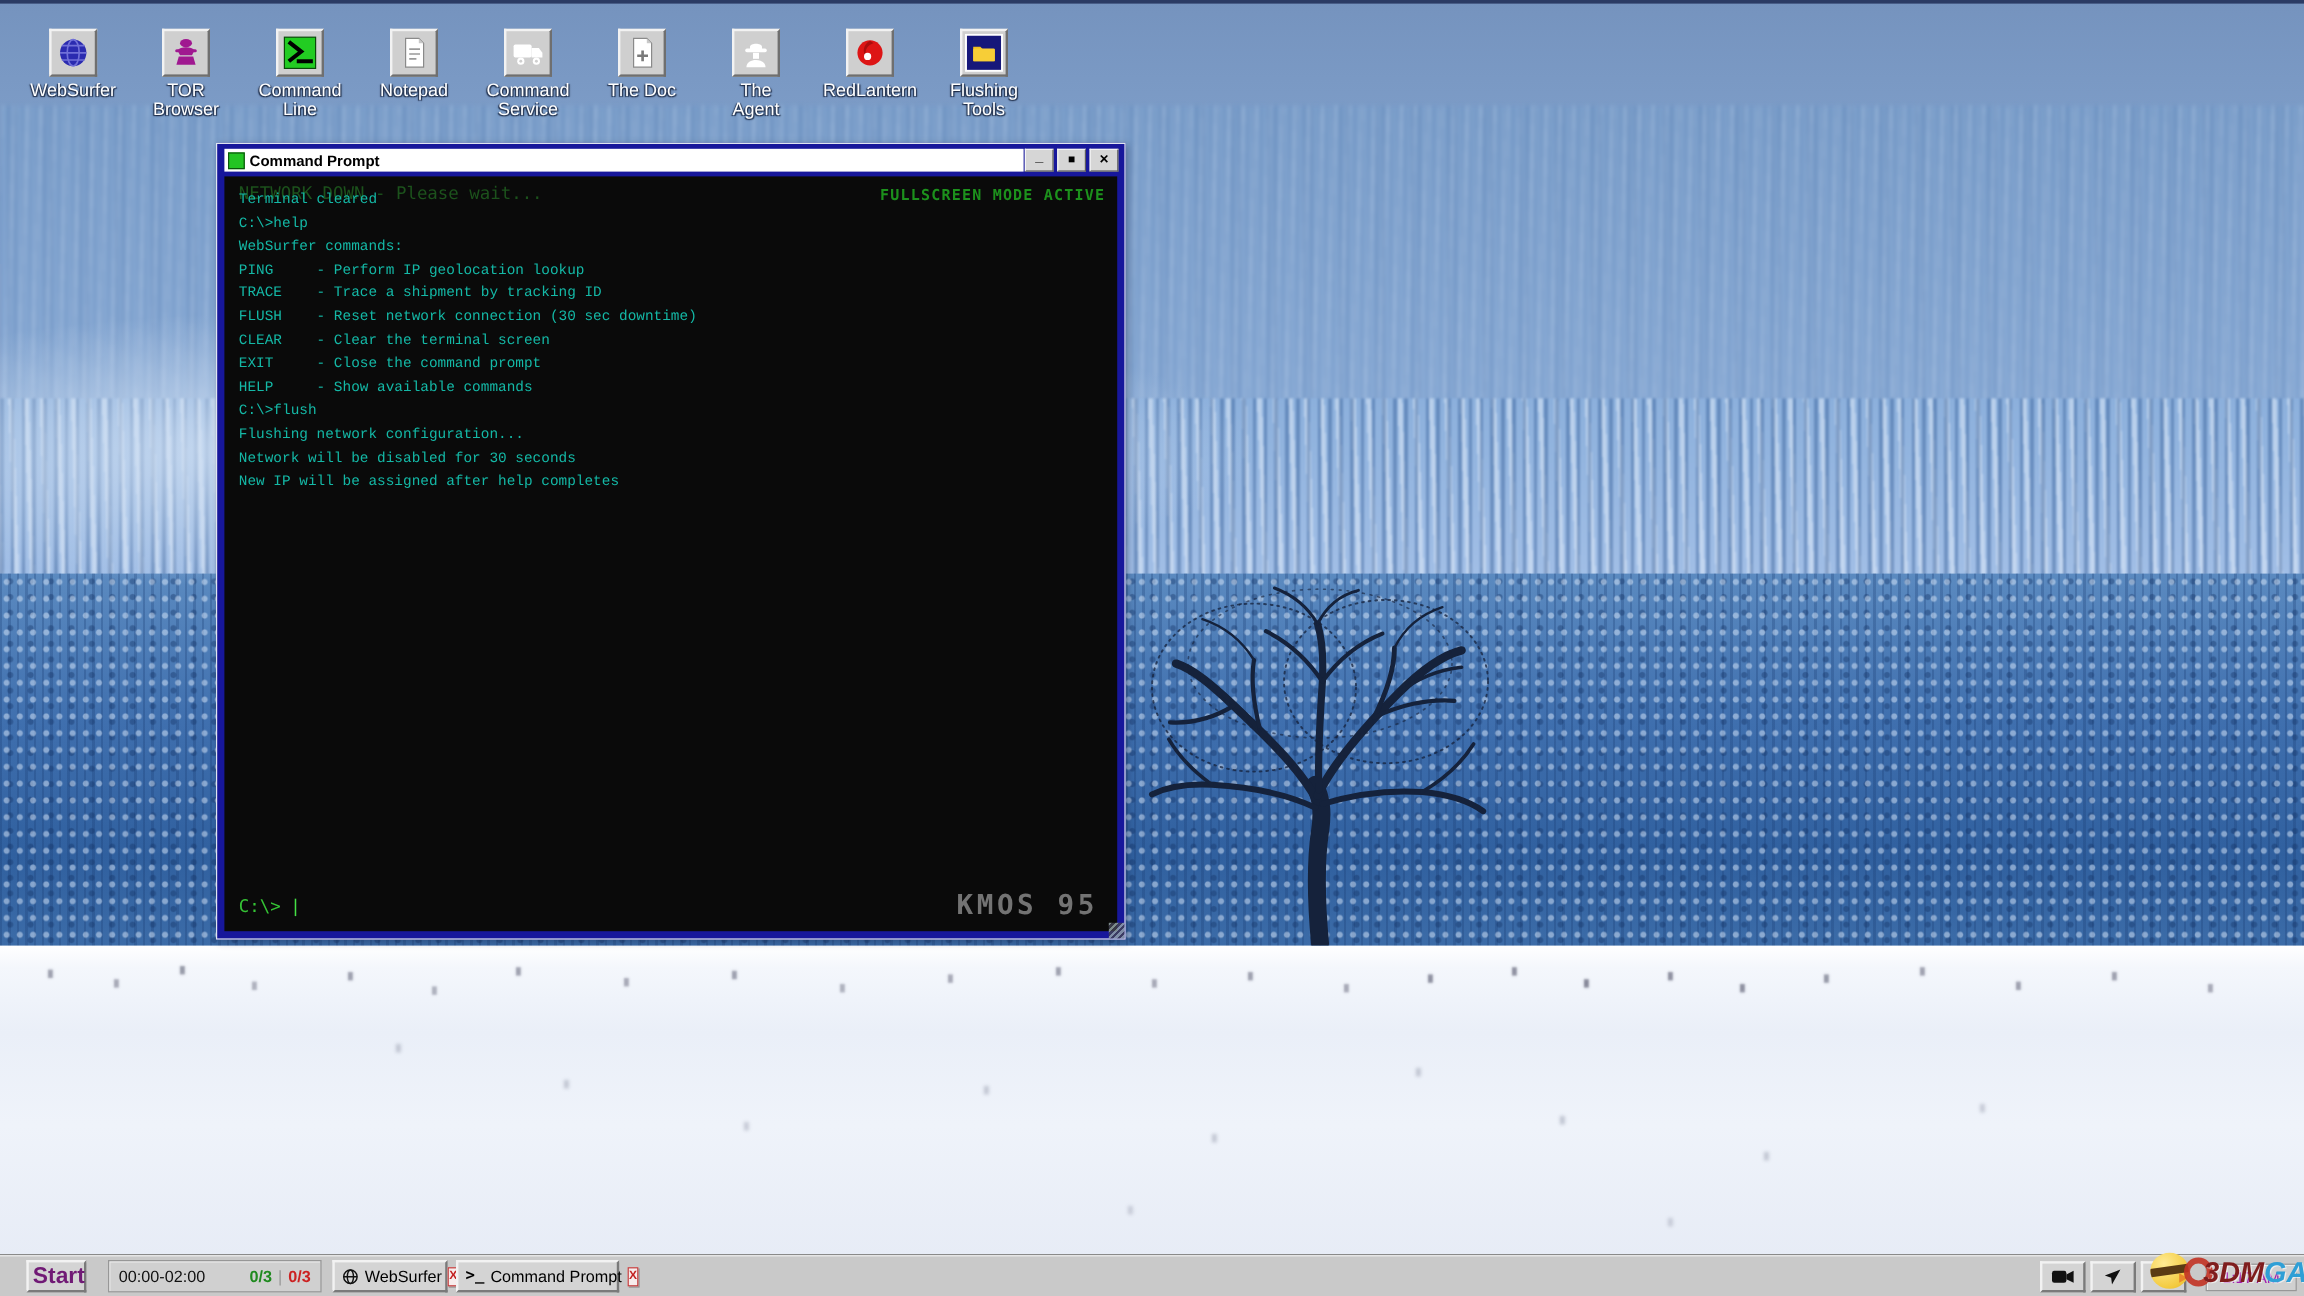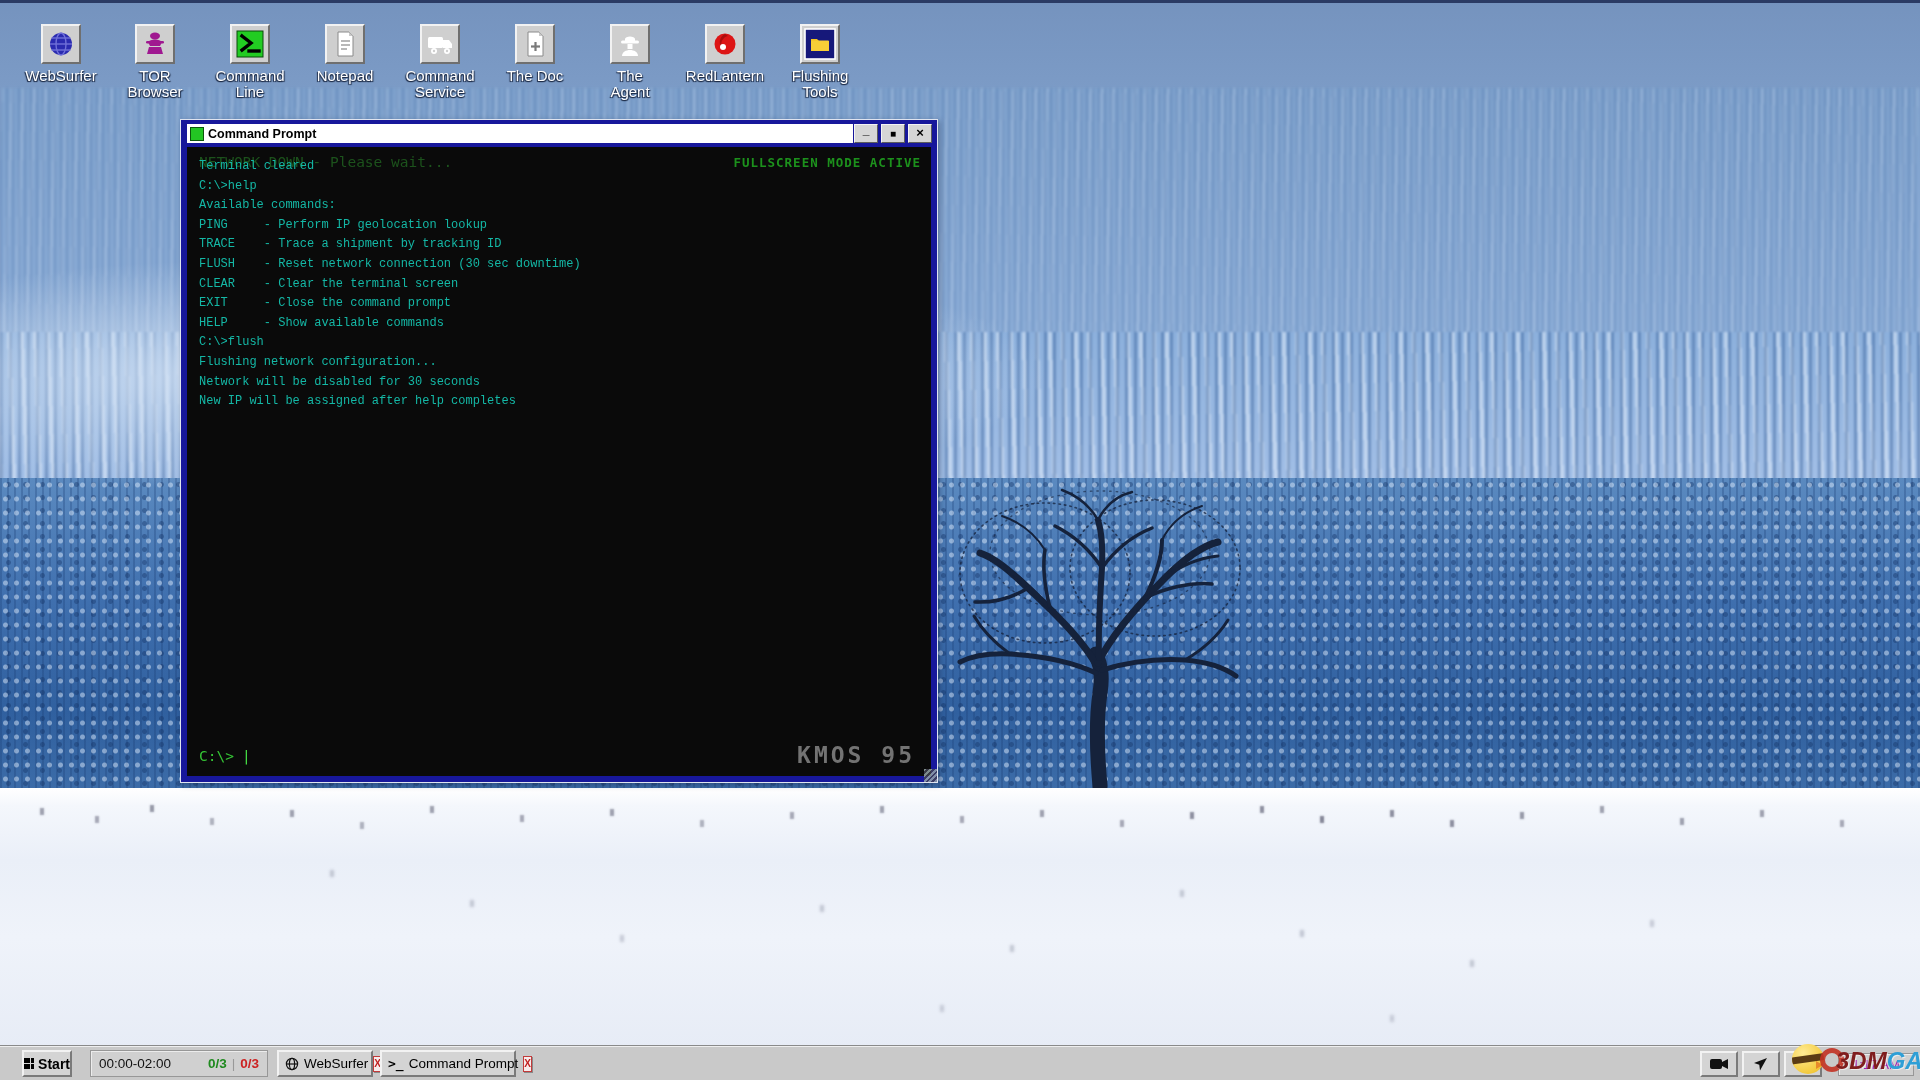--- a/index.html
+++ b/index.html
@@ -107,21 +107,21 @@
   .raised { background:#d4d4d4;
     border-top:2px solid #f2f2f2; border-left:2px solid #f2f2f2;
     border-right:2px solid #7a7a7a; border-bottom:2px solid #7a7a7a; }
   .startbtn { position:absolute; left:22px; top:3px; width:50px; height:27px;
     display:flex; align-items:center; justify-content:center; gap:4px; cursor:pointer; }
   .winflag { width:13px; height:11px; background:
       linear-gradient(#000,#000) 0 0/6px 5px no-repeat,
       linear-gradient(#000,#000) 7px 0/6px 5px no-repeat,
       linear-gradient(#000,#000) 0 6px/6px 5px no-repeat,
       linear-gradient(#000,#000) 7px 6px/6px 5px no-repeat; }
-  .startlbl { font-size:14px; font-weight:bold; color:#000000; }
+  .startlbl { font-size:19px; font-weight:bold; color:#701a75; }
   .timerpanel { position:absolute; left:90px; top:3px; width:178px; height:27px; background:#d0d0d0;
     border:1px solid #979797; box-shadow:inset 1px 1px 0 #ececec;
     display:flex; align-items:center; padding:0 8px; font-size:13.5px; color:#111; }
   .timer-right { margin-left:auto; display:flex; gap:5px; font-weight:bold;align-items:center; }
   .t-green { color:#1f8a1f; } .t-sep { color:#999; font-weight:normal; } .t-red { color:#cc2222; }
   .taskbtn { position:absolute; top:3px; height:27px; display:flex; align-items:center;
     gap:5px; padding:0 6px; cursor:pointer; }
   .taskbtn .tb-lbl { font-size:13.5px; color:#000; white-space:nowrap; }
   .xbox { width:16px; height:16px; background:#f7ecec; border:1px solid #c23b3b;
     color:#c22020; font-size:10px; line-height:14px; font-weight:bold; text-align:center;
@@ -336,21 +336,21 @@
       <div class="wbtn min">_</div>
       <div class="wbtn max">■</div>
       <div class="wbtn cls">×</div>
     </div>
     <div class="terminal">
       <div class="ghost">NETWORK DOWN - Please wait...</div>
       <div class="fsmode">FULLSCREEN MODE ACTIVE</div>
       <div class="tcontent">
         <div class="tline">Terminal cleared</div>
         <div class="tline">C:\&gt;help</div>
-        <div class="tline">Available commands:</div>
+        <div class="tline">WebSurfer commands:</div>
         <div class="tline">PING     - Perform IP geolocation lookup</div>
         <div class="tline">TRACE    - Trace a shipment by tracking ID</div>
         <div class="tline">FLUSH    - Reset network connection (30 sec downtime)</div>
         <div class="tline">CLEAR    - Clear the terminal screen</div>
         <div class="tline">EXIT     - Close the command prompt</div>
         <div class="tline">HELP     - Show available commands</div>
         <div class="tline">C:\&gt;flush</div>
         <div class="tline">Flushing network configuration...</div>
         <div class="tline">Network will be disabled for 30 seconds</div>
         <div class="tline">New IP will be assigned after help completes</div>

